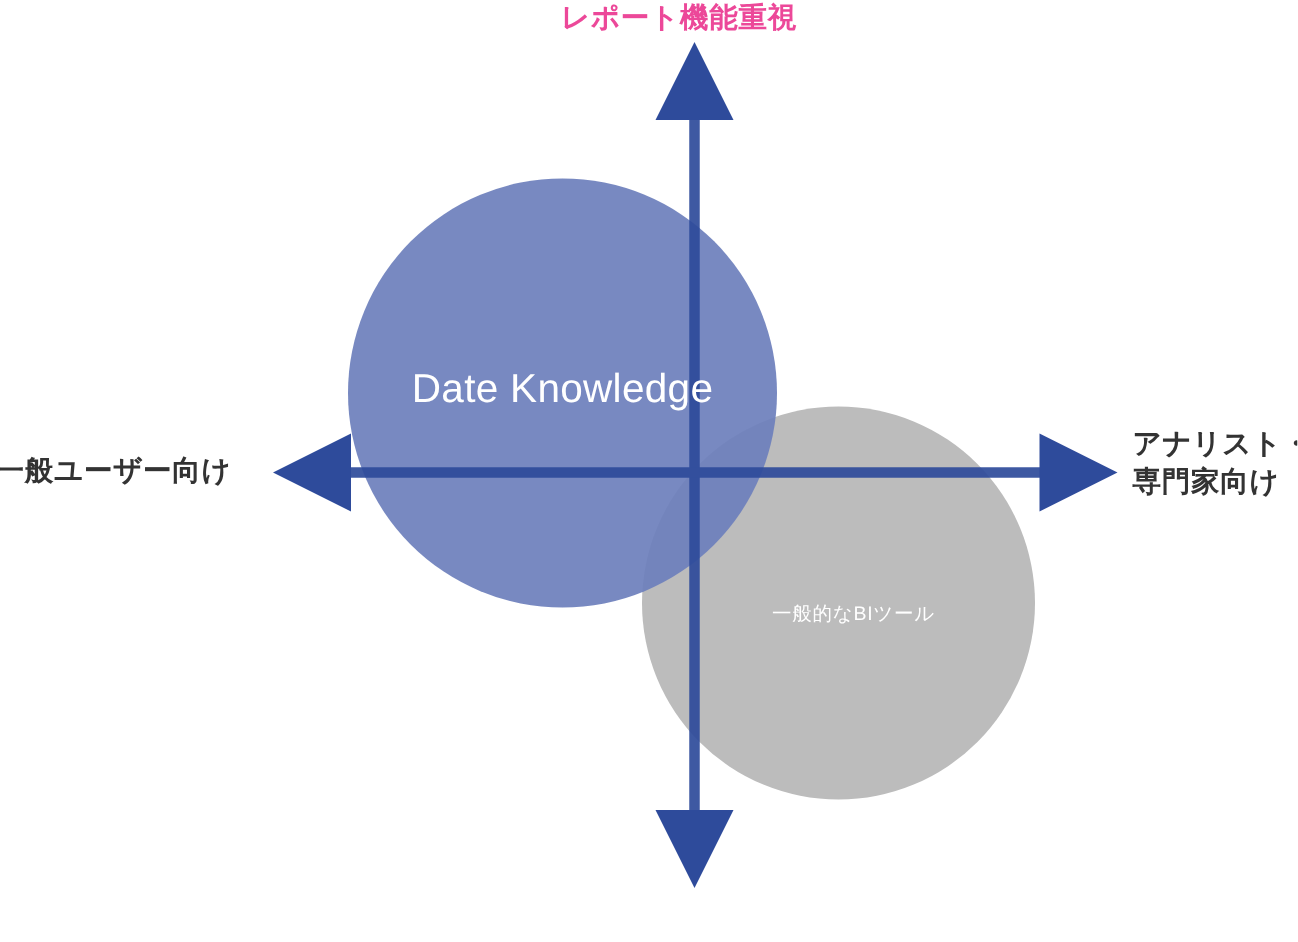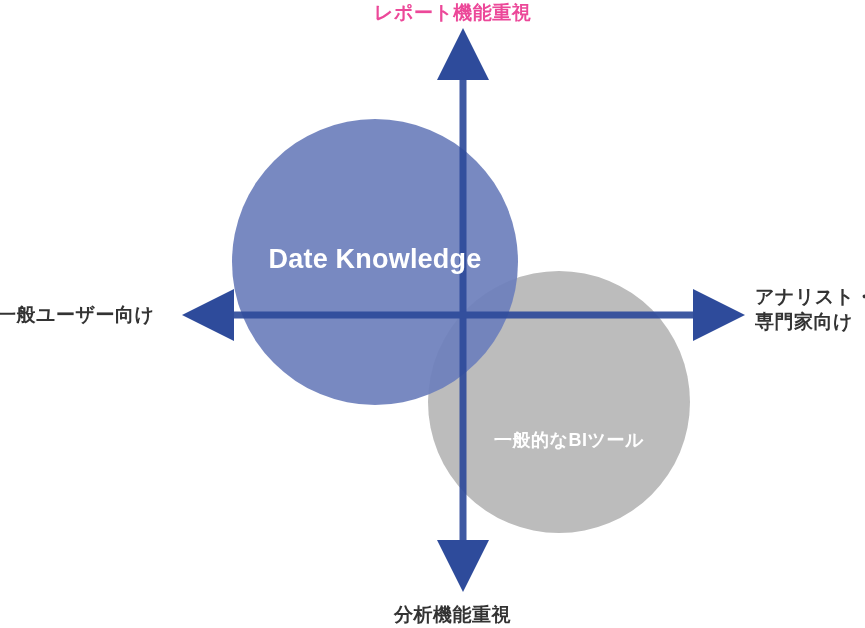--- a/index.html
+++ b/index.html
@@ -60,31 +60,30 @@
     position: absolute;
     color: #ffffff;
     white-space: nowrap;
     text-align: center;
   }
   #bubble-label-primary {
     left: 255px;
     top: 244px;
     width: 240px;
     font-size: 27px;
-    font-weight: 700;
+    font-weight: 400;
     letter-spacing: 0.2px;
   }
   #bubble-label-secondary {
     left: 479px;
     top: 400px;
     width: 180px;
-    font-size: 18px;
-    font-weight: 700;
+    font-size: 13px;
+    font-weight: 400;
     letter-spacing: 0.5px;
-    margin-top: 28px;
   }
 </style>
 </head>
 <body>
 
 <div id="canvas" style="background: rgb(255, 255, 255);">
 
   <svg id="diagram-svg" viewBox="0 0 865 628" xmlns="http://www.w3.org/2000/svg">
 
     <circle cx="559" cy="402" r="131" fill="#BCBCBC" fill-opacity="1"></circle>
@@ -103,21 +102,20 @@
     <polygon points="182,315 234,289 234,341" fill="#2E4B9B"></polygon>
     <polygon points="745,315 693,289 693,341" fill="#2E4B9B"></polygon>
   </svg>
 
   <div class="bubble-label" id="bubble-label-primary" style="color: rgb(255, 255, 255);">Date Knowledge</div>
 
   <div class="bubble-label" id="bubble-label-secondary" style="color: rgb(255, 255, 255);">一般的なBIツール</div>
 
   <div class="axis-label" id="label-top" style="color: #ec4899;">レポート機能重視</div>
 
-  <div class="axis-label" id="label-bottom" style="color: rgb(51, 51, 51);">分析機能重視</div>
 
   <div class="axis-label" id="label-left" style="color: rgb(51, 51, 51);">一般ユーザー向け</div>
 
   <div class="axis-label" id="label-right" style="color: rgb(51, 51, 51);">
     <span class="line1">アナリスト・</span>
     <span class="line2">専門家向け</span>
   </div>
 
 </div>
 

